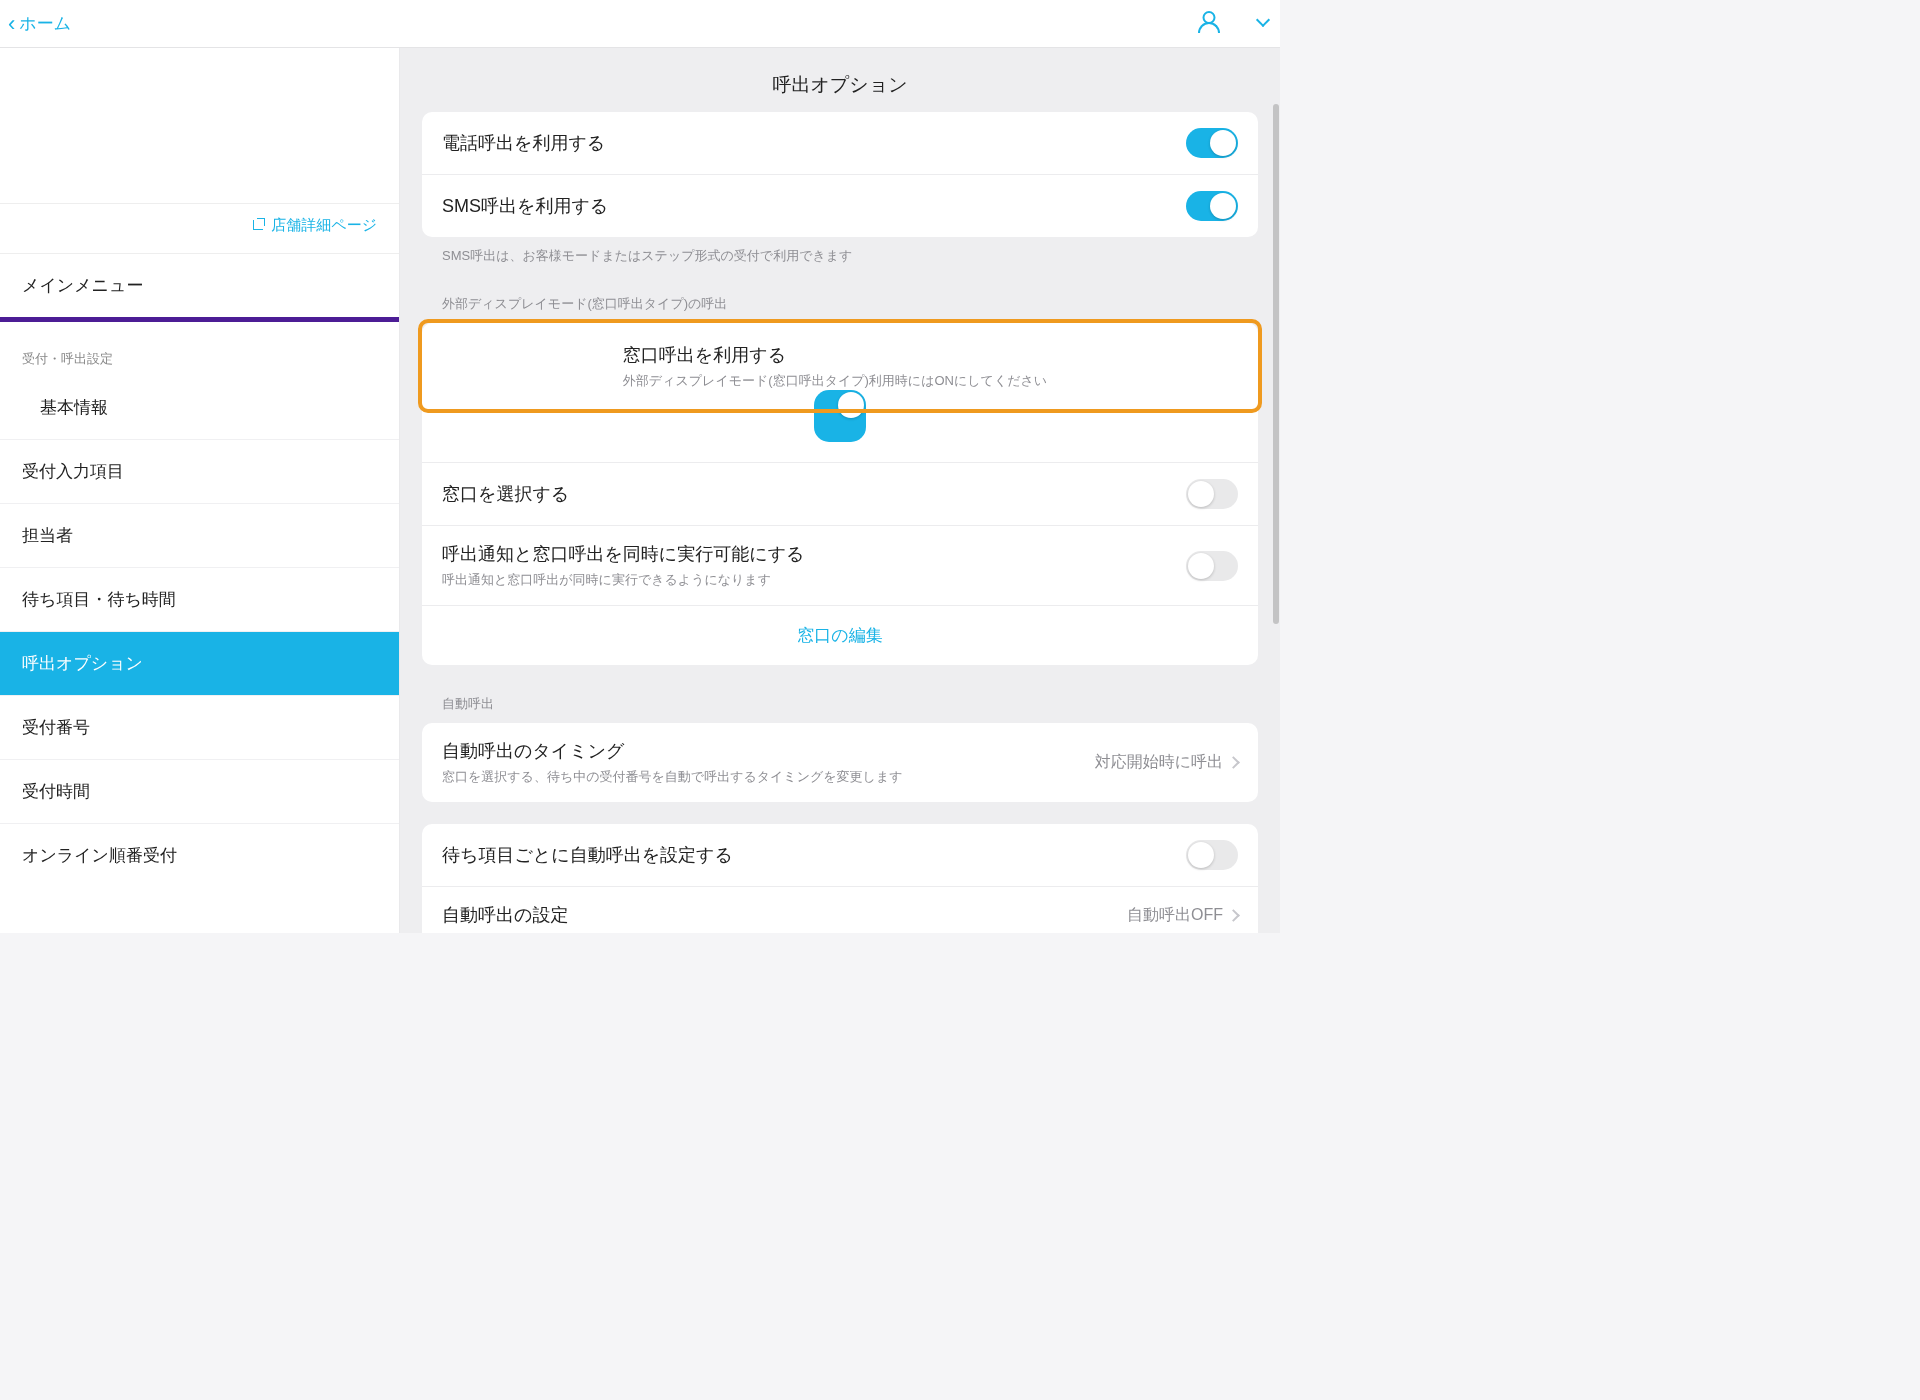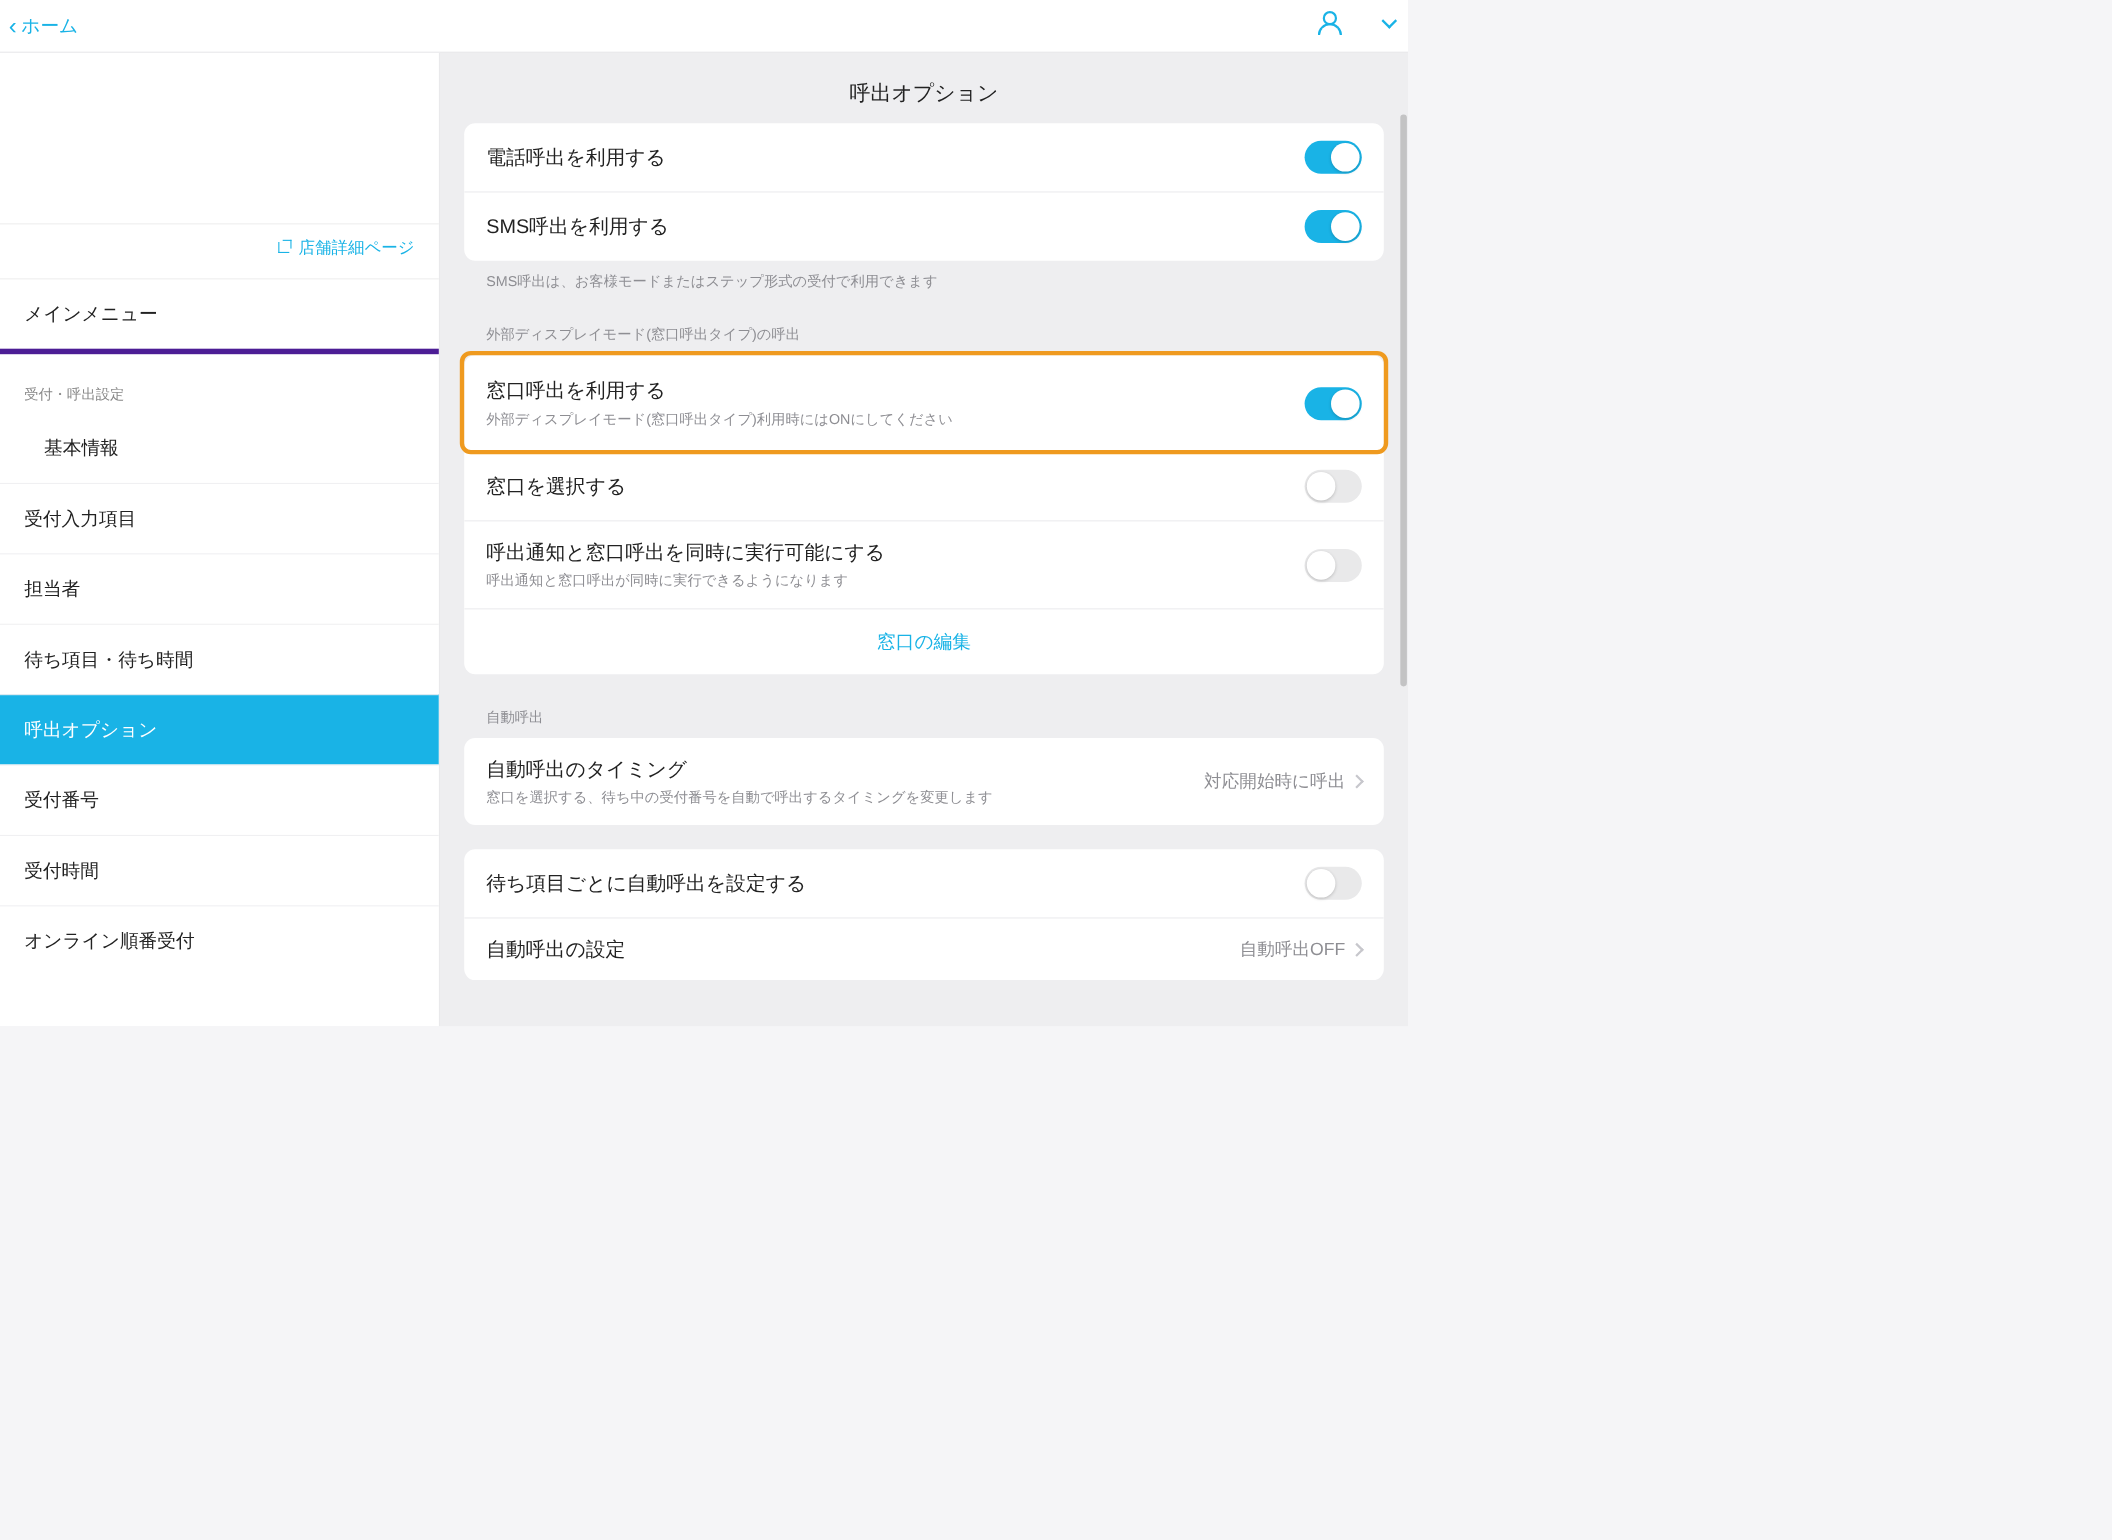--- a/index.html
+++ b/index.html
@@ -136,21 +136,21 @@
         <div class="toggle on">
             <div class="knob"></div>
           </div>
       </div>
     </div>
     <div class="hint">SMS呼出は、お客様モードまたはステップ形式の受付で利用できます</div>
 
     <div class="section-label">外部ディスプレイモード(窓口呼出タイプ)の呼出</div>
     <div style="position:relative;">
       <div class="card">
-        <div class="row" style="padding-top:20px; padding-bottom:20px;">
+        <div class="row" style="padding-top:20px; padding-bottom:20px;flex-direction:column;">
           <div class="row-main">
             <div class="row-title">窓口呼出を利用する</div>
             <div class="row-sub">外部ディスプレイモード(窓口呼出タイプ)利用時にはONにしてください</div>
           </div>
           <div class="toggle on">
               <div class="knob"></div>
             </div>
         </div>
         <div class="row">
           <div class="row-main">

